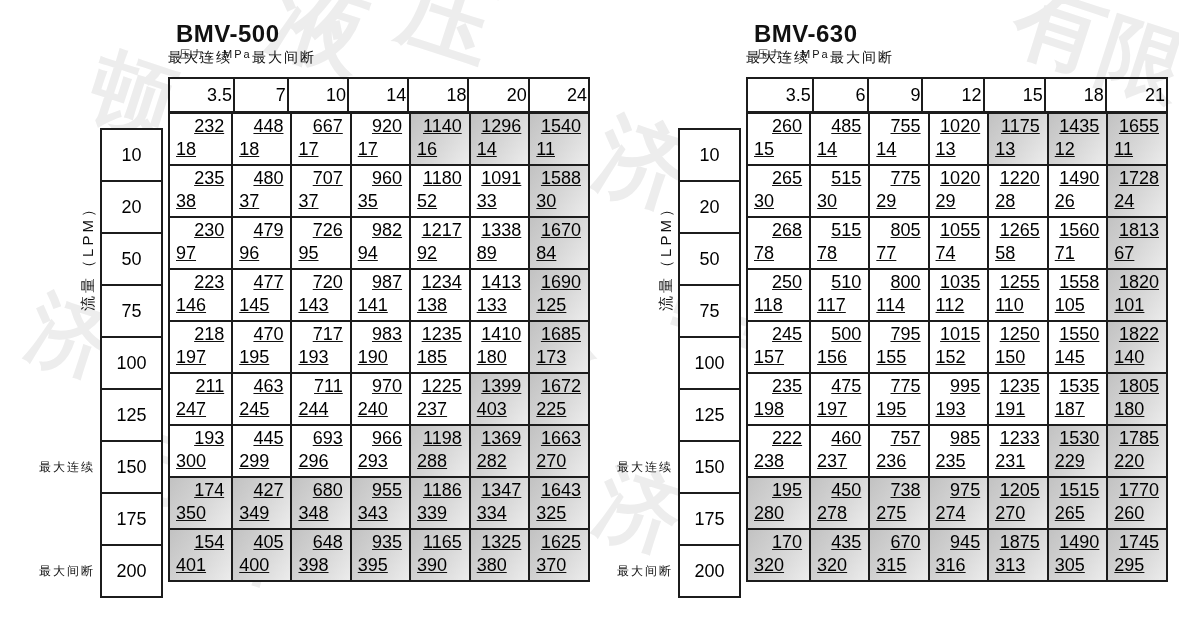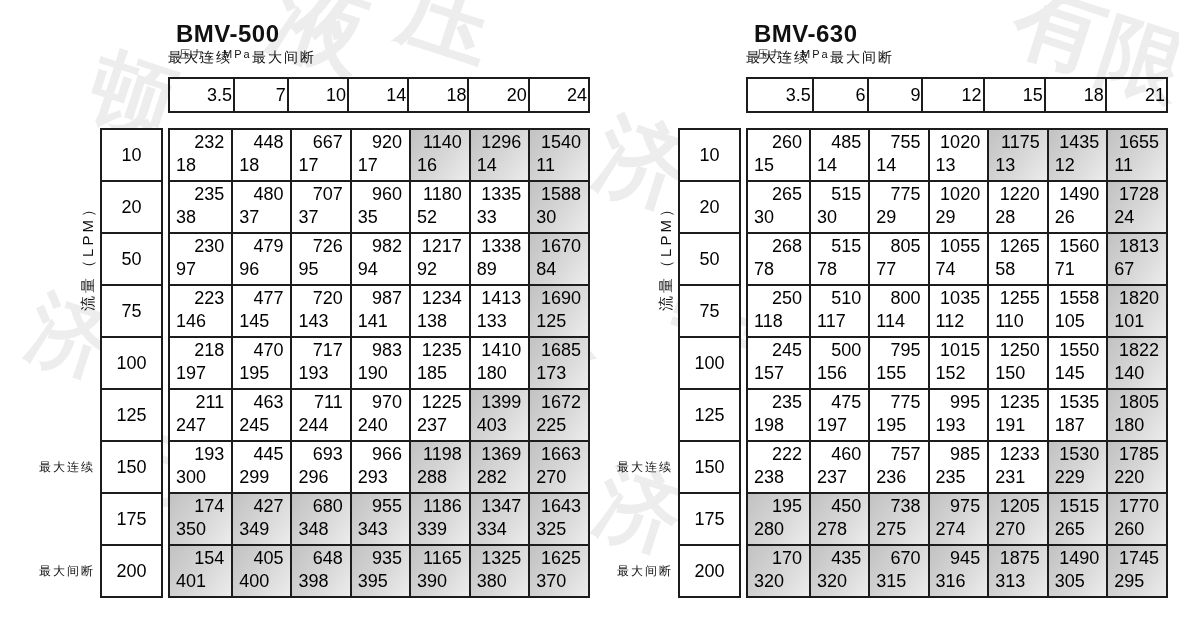--- a/index.html
+++ b/index.html
@@ -11,21 +11,21 @@
   .title{position:absolute;left:176px;top:20px;font-size:24px;font-weight:600;letter-spacing:0.5px;}
   .plabel{position:absolute;left:179px;top:47px;font-size:11px;letter-spacing:2px;}
   .legend{position:absolute;left:168px;top:49px;width:404px;text-align:left;font-size:14px;letter-spacing:2px;white-space:nowrap;}
   .legend .lg2{margin-left:14px;}
   table{border-collapse:collapse;table-layout:fixed;position:absolute;}
   td{border:2px solid #1c1c1c;font-size:18px;color:#000;overflow:hidden;}
   .htable{left:168px;top:77px;}
   .htable td{height:30px;text-align:right;vertical-align:middle;padding-left:24px;}
   .ftable{left:100px;top:128px;}
   .ftable td{width:57px;height:48px;text-align:center;vertical-align:middle;background:#fff;}
-  .btable{left:168px;top:128px;}
+  .btable{left:168px;top:112px;text-decoration:underline;}
   .btable td{height:48px;vertical-align:top;line-height:23px;padding:1px 0;background:#fff;}
   .btable td.sh{background:linear-gradient(125deg,#c2c2c2 0%,#d7d7d7 55%,#ececec 100%);}
   .cw0{width:62px;} .cw{width:58px;}
   .tv{text-align:right;padding-right:7px;}
   .bv{text-align:left;padding-left:6px;}
   .vlabel{position:absolute;left:88px;top:255px;transform:translate(-50%,-50%) rotate(-90deg);
           transform-origin:center;font-size:15px;letter-spacing:3px;white-space:nowrap;}
   .rowlabel{position:absolute;left:0;width:95px;text-align:right;font-size:12px;letter-spacing:2px;white-space:nowrap;}
   .maxcont{top:459px;} .maxint{top:563px;}
 </style>
@@ -147,21 +147,21 @@
             </td>
             <td class="cw">
               <div class="tv">960</div>
               <div class="bv">35</div>
             </td>
             <td class="cw">
               <div class="tv">1180</div>
               <div class="bv">52</div>
             </td>
             <td class="cw">
-              <div class="tv">1335</div>
+              <div class="tv">1091</div>
               <div class="bv">33</div>
             </td>
             <td class="cw sh">
               <div class="tv">1588</div>
               <div class="bv">30</div>
             </td>
           </tr>
           <tr>
             <td class="cw0">
               <div class="tv">230</div>

